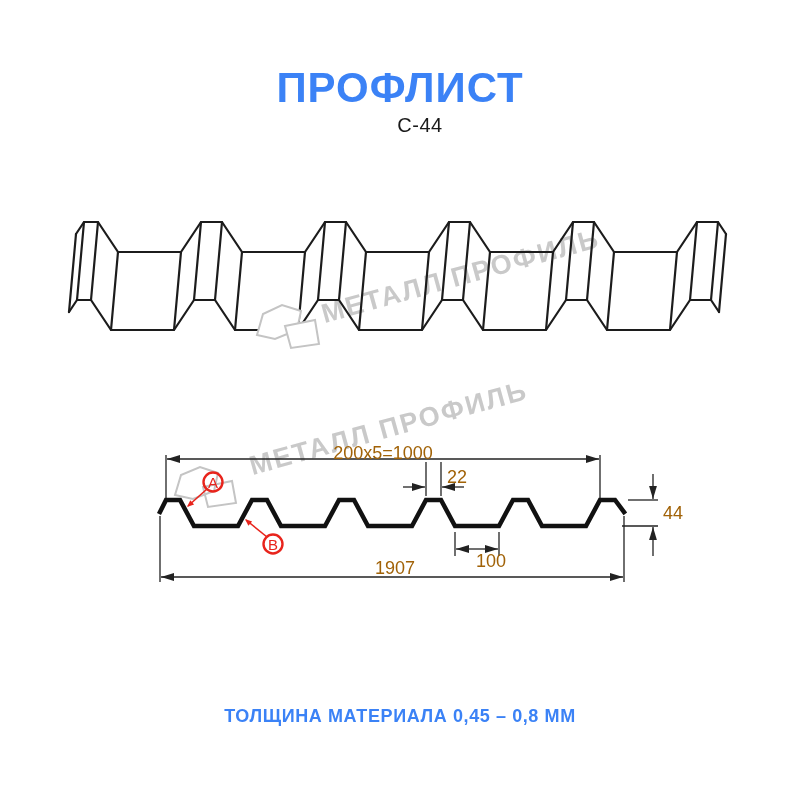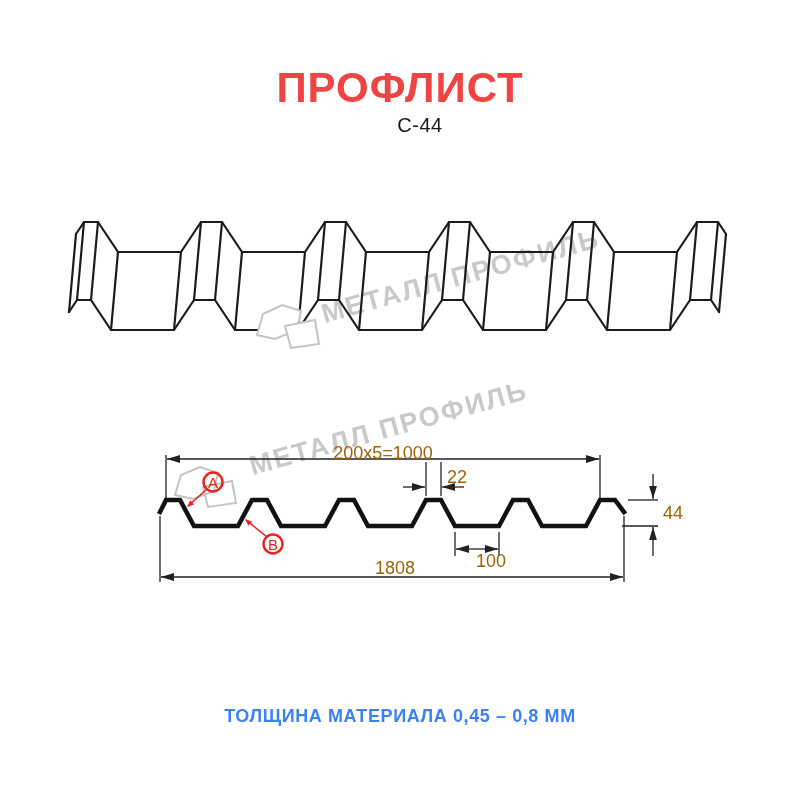--- a/index.html
+++ b/index.html
@@ -1,20 +1,20 @@
 <!DOCTYPE html>
 <html><head>
 <meta charset="utf-8">
 <style>
   html,body{margin:0;padding:0;}
   body{width:800px;height:800px;background:#ffffff;position:relative;overflow:hidden;
        font-family:"Liberation Sans",sans-serif;}
   .abs{position:absolute;}
   .title{left:0;right:0;top:64px;text-align:center;font-size:42px;font-weight:bold;
-         letter-spacing:1px;color:#ef4444;}
+         letter-spacing:1px;color:#3b82f6;}
   .subtitle{left:0;right:0;top:114px;text-align:center;font-size:20px;font-weight:400;
             color:#1a1a1a;letter-spacing:.5px;margin-left:40px;}
   .wm{font-weight:bold;font-size:27px;letter-spacing:2px;color:#c9c9c9;white-space:nowrap;
       transform:rotate(-15.5deg);transform-origin:left top;z-index:1;}
   .wm1{left:318px;top:300px;}
   .wm2{left:246px;top:452px;}
   .layer2{z-index:2;}
   .layer3{z-index:3;}
   .dim{font-size:18px;color:#a16207;z-index:4;text-align:center;white-space:nowrap;}
   .dim-top{left:300px;top:443px;width:166px;}
@@ -100,18 +100,18 @@
     <line x1="127" y1="97" x2="106" y2="80" stroke-width="1.6"></line>
   </g>
   <polygon fill="#e8241c" points="47,67 50.3,60.2 54.1,64.4"></polygon>
   <polygon fill="#e8241c" points="105,79 112.1,81.5 108.4,85.7"></polygon>
 </svg>
 
 <div class="abs dim dim-top">200x5=1000</div>
 <div class="abs dim dim-35">22</div>
 <div class="abs dim dim-44">44</div>
 <div class="abs dim dim-100">100</div>
-<div class="abs dim dim-1047">1808</div>
+<div class="abs dim dim-1047">1907</div>
 
 <div class="abs callout callout-a">A</div>
 <div class="abs callout callout-b">B</div>
 
 <div class="abs note">ТОЛЩИНА МАТЕРИАЛА 0,45 – 0,8 ММ</div>
 
 </body></html>

